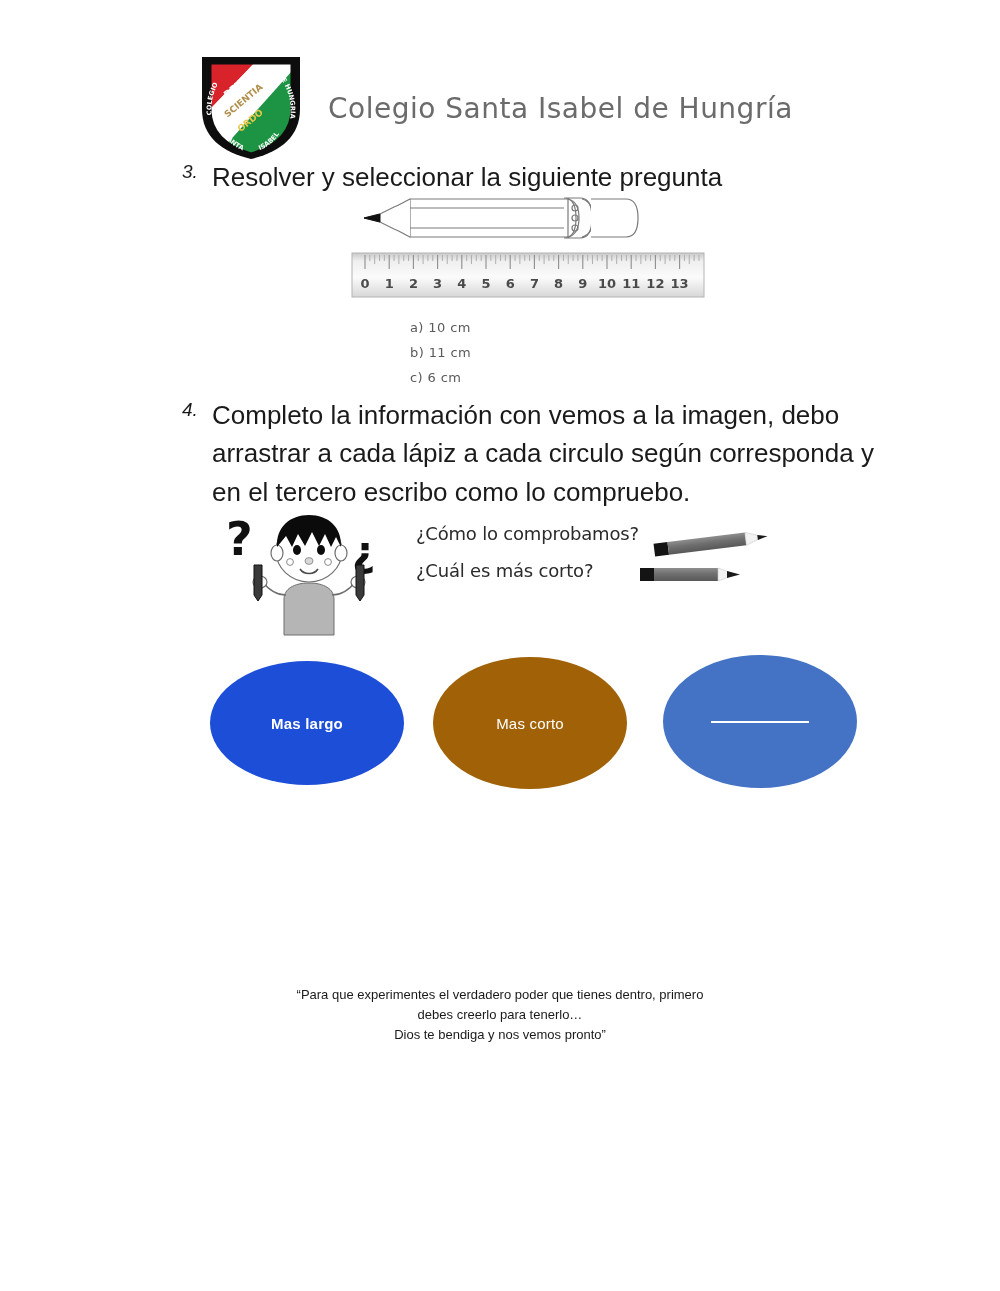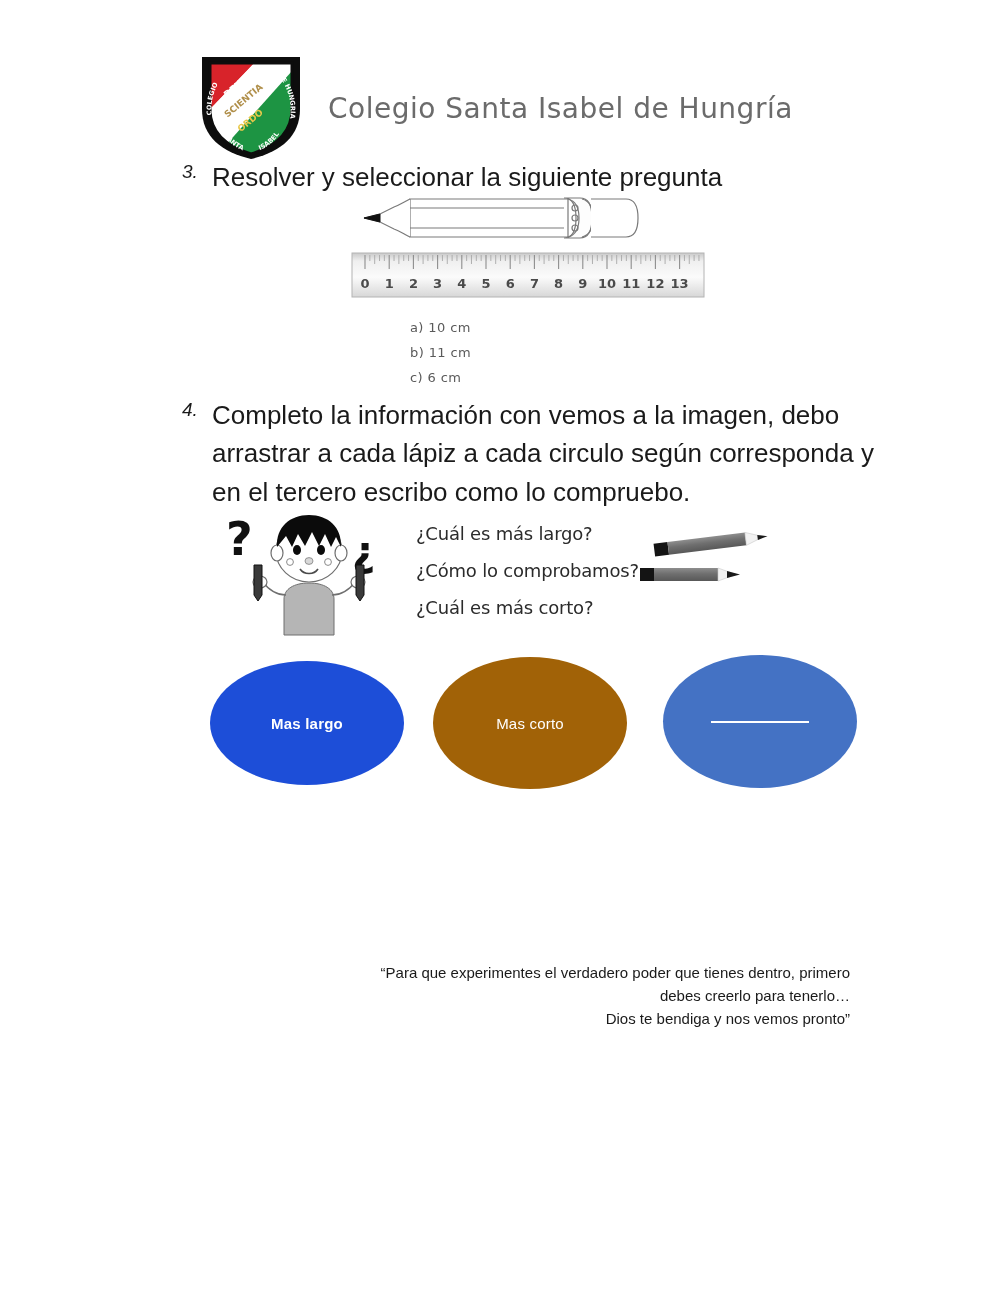--- a/index.html
+++ b/index.html
@@ -182,24 +182,24 @@
     background: #ffffff;
   }
   #ellipse-1 { left: 210px; top: 661px; width: 194px; height: 124px; }
   #ellipse-2 { left: 433px; top: 657px; width: 194px; height: 132px; }
   #ellipse-3 { left: 663px; top: 655px; width: 194px; height: 133px; }
 
   
   .closing {
     position: absolute;
     left: 150px;
-    top: 962px;
+    top: 985px;
     width: 700px;
-    text-align: right;
-    font-size: 15px;
+    text-align: center;
+    font-size: 13px;
     line-height: 1.52;
   }
 </style>
 </head>
 <body>
 
 <div class="header">
 
   <div class="crest">
     <svg viewBox="0 0 110 106" width="110" height="106" aria-hidden="true">
@@ -437,21 +437,20 @@
     <circle cx="66" cy="59" r="3.4" fill="none" stroke="#8a8a8a" stroke-width="1"></circle>
     <circle cx="104" cy="59" r="3.4" fill="none" stroke="#8a8a8a" stroke-width="1"></circle>
 
     <ellipse cx="85" cy="58" rx="4" ry="3.4" fill="#d8d8d8" stroke="#8a8a8a" stroke-width="0.9"></ellipse>
 
     <path d="M76 66 C80 72 90 72 94 66" fill="none" stroke="#4a4a4a" stroke-width="1.6"></path>
   </svg>
 </div>
 
 <div class="questions-group">
-  <div class="ill-question">¿Cuál es más largo?</div>
   <div class="ill-question">¿Cómo lo comprobamos?</div>
   <div class="ill-question">¿Cuál es más corto?</div>
 </div>
 
 <div class="pencil-pair">
   <svg viewBox="0 0 160 70" width="160" height="70" aria-hidden="true">
     <defs>
       <linearGradient id="pGrad" x1="0" y1="0" x2="0" y2="1">
         <stop offset="0%" stop-color="#8e8e8e"></stop>
         <stop offset="45%" stop-color="#6f6f6f"></stop>

